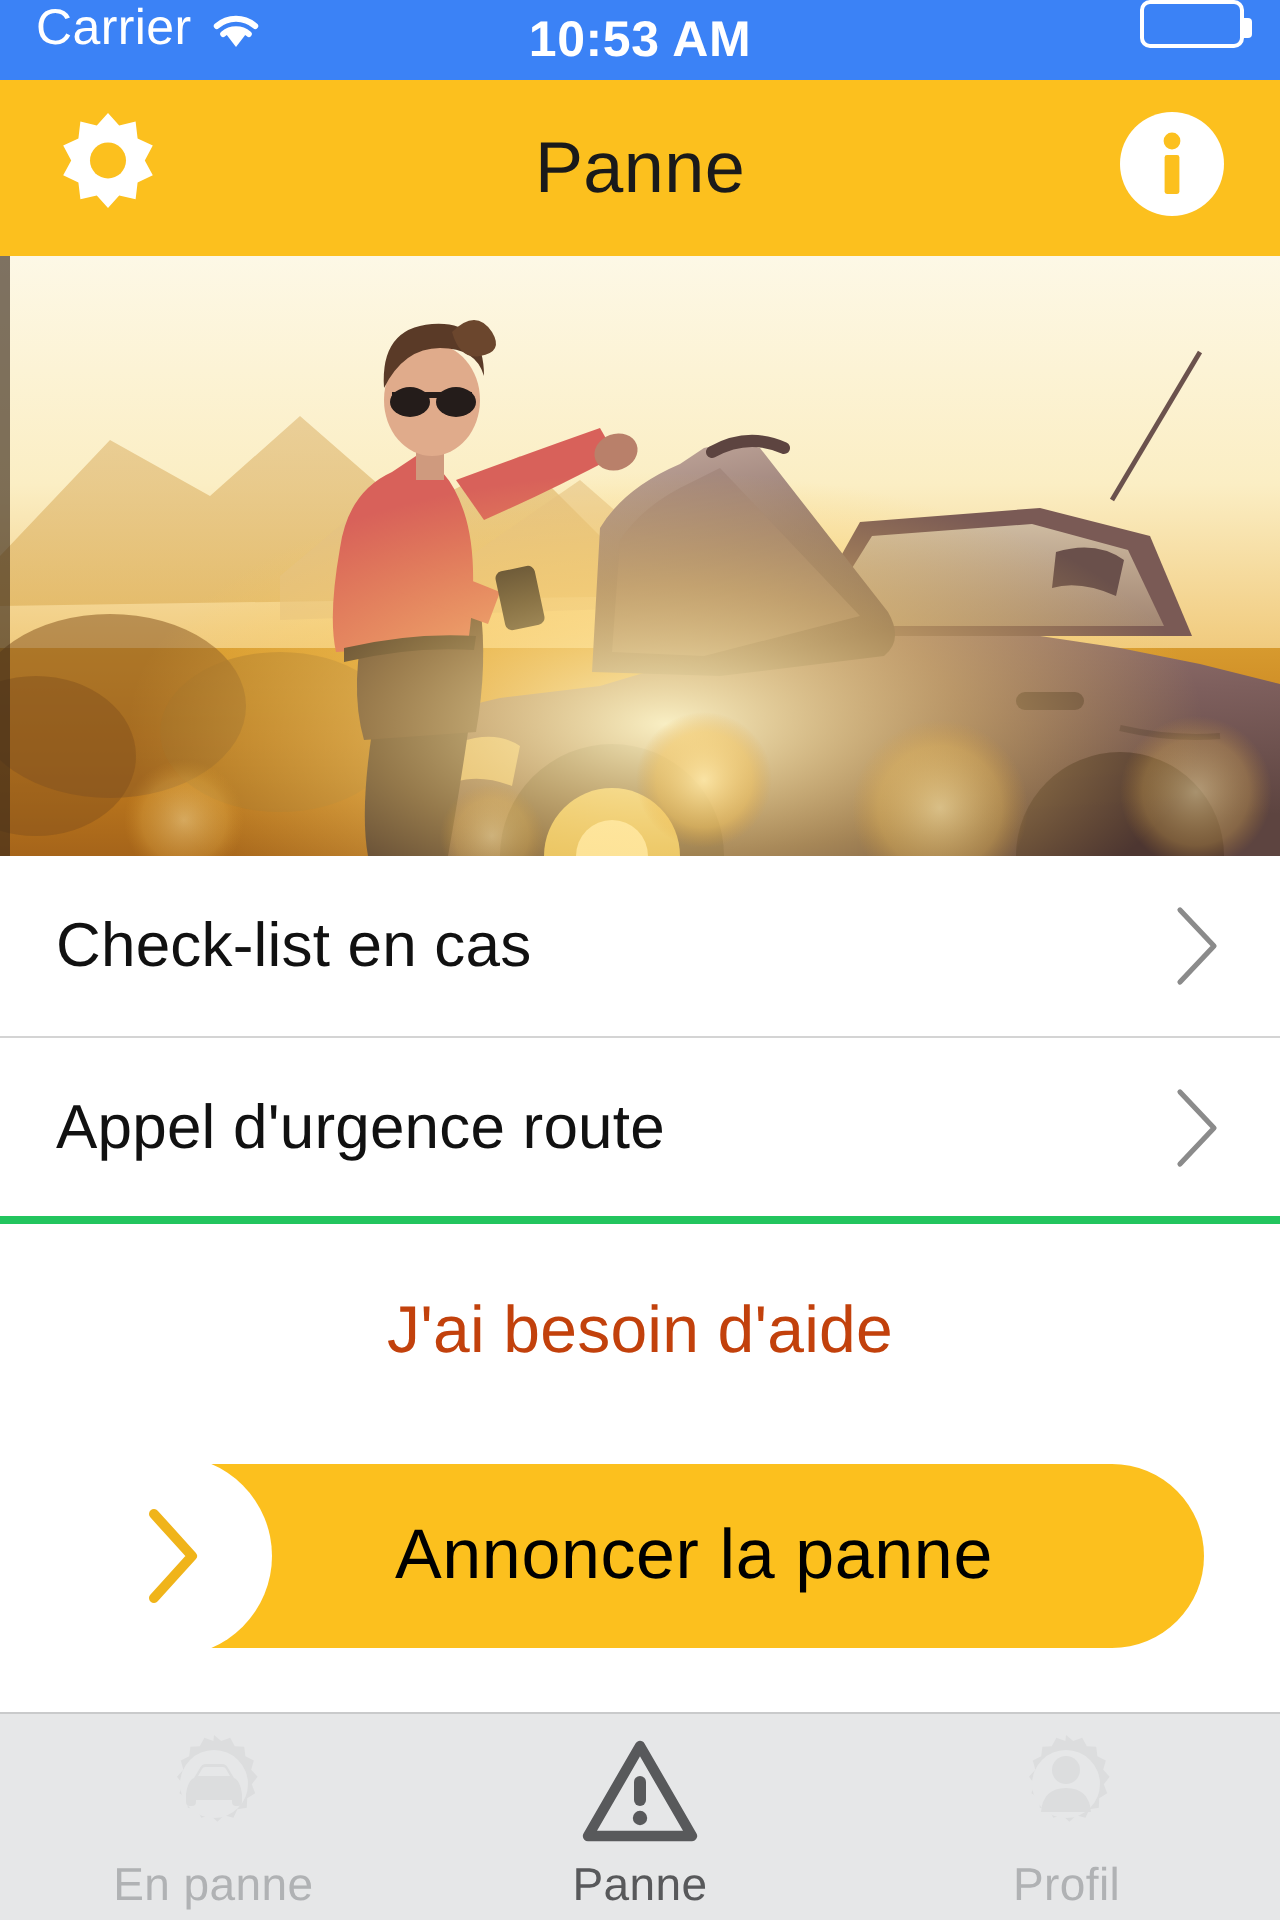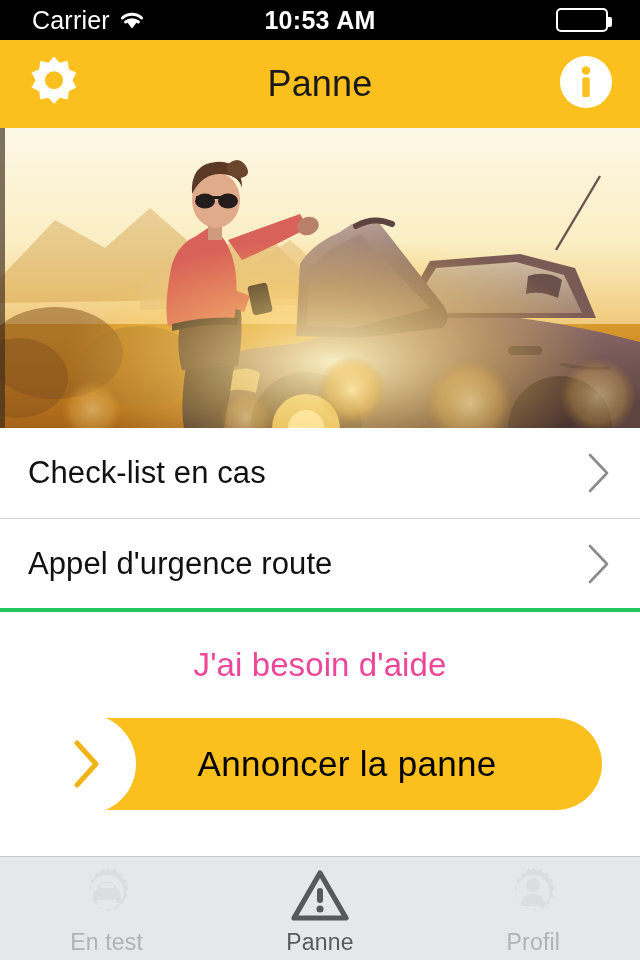--- a/index.html
+++ b/index.html
@@ -6,22 +6,22 @@
   html, body {
     width:640px; height:960px;
     font-family:"Liberation Sans", sans-serif;
     background:#ffffff;
     overflow:hidden;
   }
   .phone { position:relative; width:640px; height:960px; background:#fff; }
 
   
   .statusbar{
-    position:relative; height:40px; background:#000000;
-    display:flex; align-items:center; padding:0 32px;
+    position:relative; height:40px; background:#3b82f6;
+    display:flex; align-items:flex-start; padding:0 18px;
   }
   .sb-left{ display:flex; align-items:center; gap:9px; }
   .sb-carrier{ color:#fff; font-size:25px; letter-spacing:.2px; }
   .wifi-icon{ width:26px; height:20px; position:relative; display:block; }
   .sb-time{
     position:absolute; left:0; right:0; top:0; height:40px;
     display:flex; align-items:center; justify-content:center;
     color:#fff; font-size:25px; font-weight:bold; letter-spacing:.3px;
   }
   .sb-right{ margin-left:auto; display:flex; align-items:center; position:relative; z-index:2;}
@@ -62,22 +62,22 @@
     padding:0 28px; background:#fff;
   }
   .row + .row{ border-top:1px solid #d4d4d4; }
   .list{ border-bottom:4px solid #22c55e; }
   .row-label{ font-size:31px; color:#111; letter-spacing:.1px; }
   .chev{ margin-left:auto; width:26px; height:44px; }
 
   
   .cta-wrap{ padding-top:34px; }
   .cta-heading{
-    text-align:center; font-size:33px; color:#ec4899; letter-spacing:.1px;
-    margin-bottom:34px;
+    text-align:center; font-size:33px; color:#c2410c; letter-spacing:.1px;
+    margin-bottom:48px;
   }
   .cta-button{
     position:relative; margin:0 38px; height:92px; background:#FCC01E;
     border-radius:46px; display:flex; align-items:center; justify-content:center;
     border:none; cursor:pointer; width:564px;
   }
   .cta-label{
     color:#000000; font-size:35px; letter-spacing:.3px; padding-left:54px;
   }
   .cta-circle{
@@ -302,21 +302,21 @@
       <span class="tab-icon">
         <svg width="60" height="60" viewBox="0 0 60 60">
           <g fill="#DCDDDE">
             <path d="M30 1.5 l3.6 3.0 4.5-1.6 2.3 4.2 4.7 .3 .6 4.7 4.2 2.2-1.3 4.6 3.2 3.5-2.9 3.7 1.7 4.5-4.0 2.5-.2 4.8-4.7 .7-2.0 4.3-4.6-1.3-3.4 3.3-3.5-3.3-4.6 1.3-2.0-4.3-4.7-.7-.2-4.8-4.0-2.5 1.7-4.5-2.9-3.7 3.2-3.5-1.3-4.6 4.2-2.2 .6-4.7 4.7-.3 2.3-4.2 4.5 1.6z"></path>
           </g>
           <circle cx="30" cy="26" r="17" fill="#E6E7E8"></circle>
           <path d="M16 31 q1 -7 4 -8 l3 -5 q1 -2 3 -2 h8 q2 0 3 2 l3 5 q3 1 4 8 v4 q0 2 -2 2 h-1 q-2 0 -2 -2 v-1 H21 v1 q0 2 -2 2 h-1 q-2 0 -2 -2 z" fill="#DCDDDE"></path>
           <path d="M22 22 l2 -3.5 q.6 -1 1.6 -1 h8.8 q1 0 1.6 1 l2 3.5 z" fill="#E6E7E8"></path>
         </svg>
       </span>
-      <span class="tab-label">En test</span>
+      <span class="tab-label">En panne</span>
     </div>
 
     <div class="tab active">
       <span class="tab-icon">
         <svg width="60" height="56" viewBox="0 0 60 56">
           <path d="M30 5 L56 50 H4 Z" fill="none" stroke="#58595B" stroke-width="5.2" stroke-linejoin="round"></path>
           <rect x="27" y="20" width="6" height="15" rx="3" fill="#58595B"></rect>
           <circle cx="30" cy="41" r="3.6" fill="#58595B"></circle>
         </svg>
       </span>

